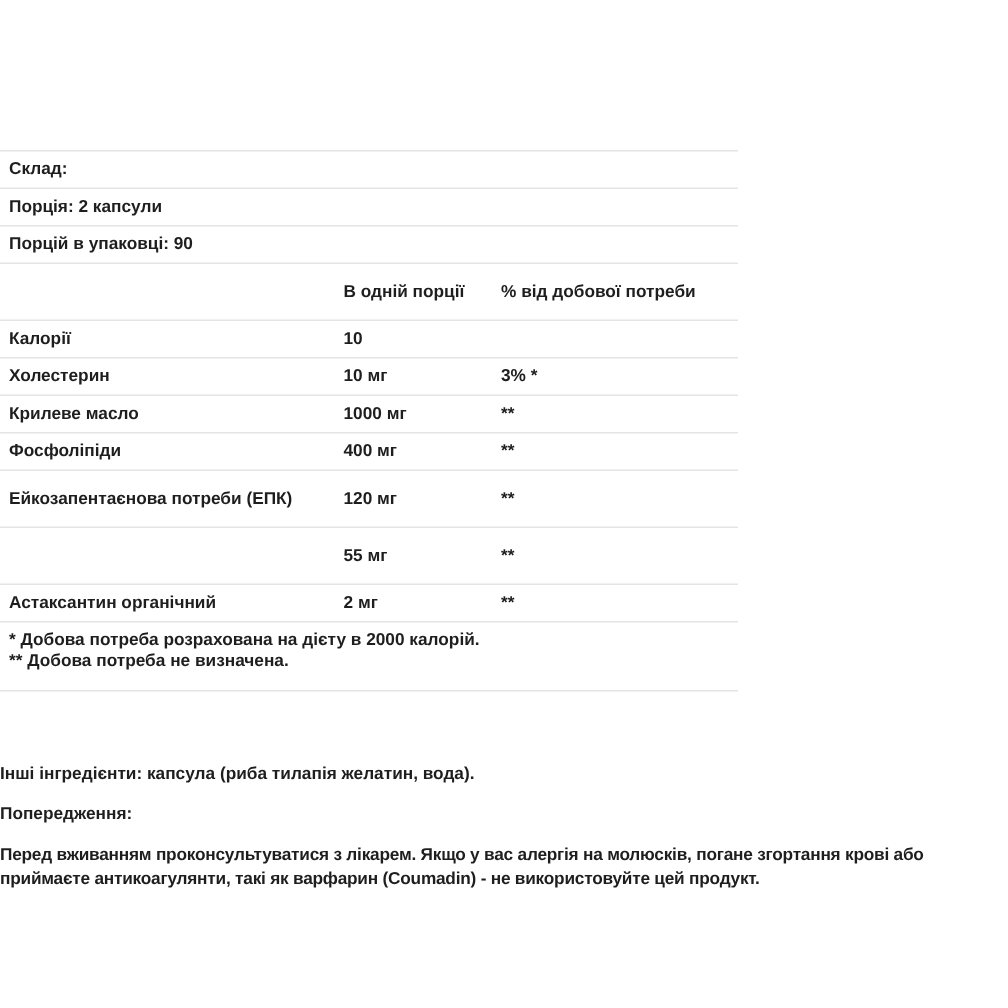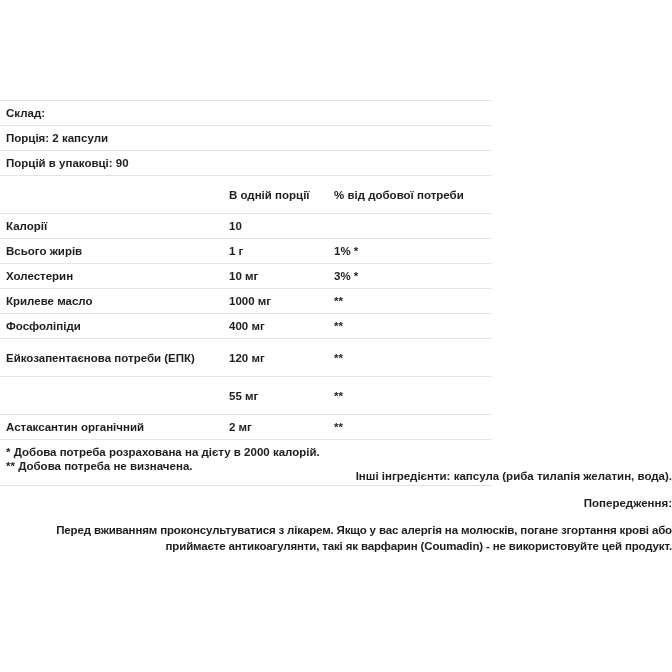--- a/index.html
+++ b/index.html
@@ -43,24 +43,23 @@
       height: 47px;
       border-top: 1px solid #e4e4e4;
       border-bottom: 1px solid #e4e4e4;
       box-sizing: border-box;
       padding: 5px 0 0 6px;
       line-height: 14px;
     }
     .below {
       position: absolute;
       left: 0;
-      top: 468px;
+      top: 508px;
       width: 672px;
       line-height: 16px;
-      text-align: right;
     }
     .below p {
       margin: 0;
     }
     .other { margin-bottom: 11px !important; }
     .warn-title { margin-bottom: 11px !important; }
     .warn-text { font-weight: 700; letter-spacing: -0.15px; }
   </style>
 </head>
 <body>
@@ -77,25 +76,20 @@
   </div>
   <div class="row h38">
     <span class="cell c2">В одній порції</span>
     <span class="cell c3">% від добової потреби</span>
   </div>
 
   <div class="row h25">
     <span class="cell c1">Калорії</span>
     <span class="cell c2">10</span>
     <span class="cell c3"></span>
-  </div>
-  <div class="row h25">
-    <span class="cell c1">Всього жирів</span>
-    <span class="cell c2">1 г</span>
-    <span class="cell c3">1% *</span>
   </div>
   <div class="row h25">
     <span class="cell c1">Холестерин</span>
     <span class="cell c2">10 мг</span>
     <span class="cell c3">3% *</span>
   </div>
   <div class="row h25">
     <span class="cell c1">Крилеве масло</span>
     <span class="cell c2">1000 мг</span>
     <span class="cell c3">**</span>

